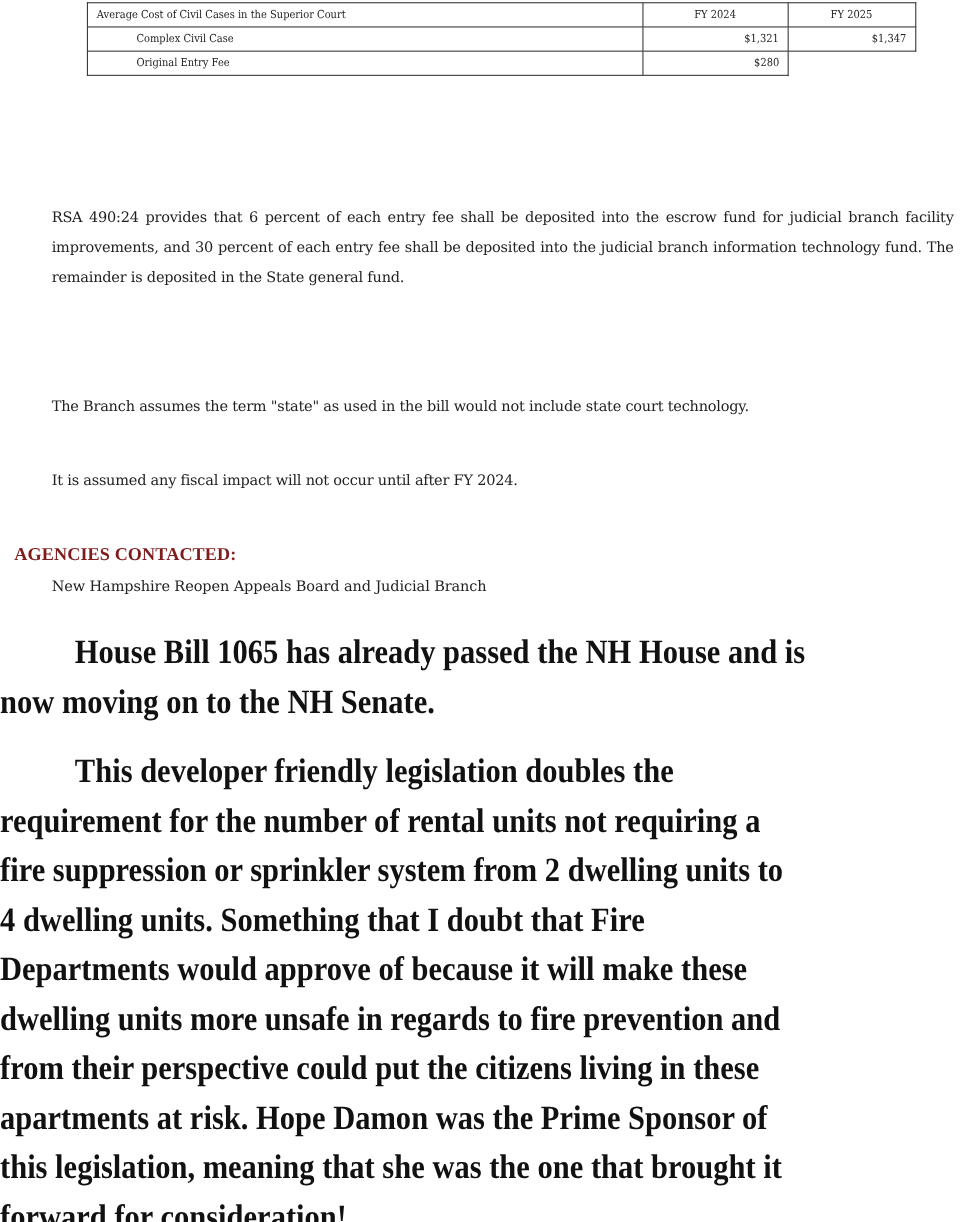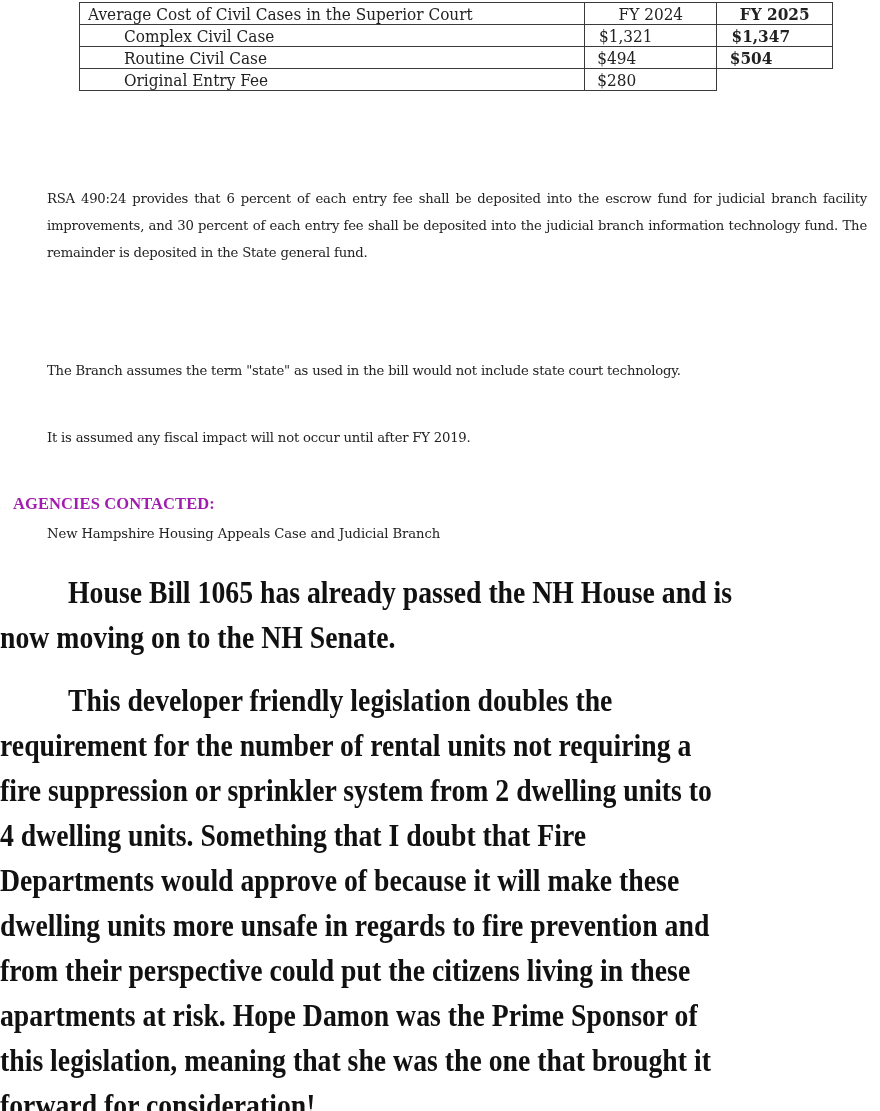--- a/index.html
+++ b/index.html
@@ -15,36 +15,36 @@
       color: #1a1a1a;
       font-family: "DejaVu Serif", serif;
     }
     
     .fee-table {
       position: absolute;
       left: 79px;
       top: 2px;
       border-collapse: collapse;
       font-family: "DejaVu Serif", serif;
-      font-size: 17px;
+      font-size: 10px;
       color: #222;
     }
     .fee-table td {
       border: 1.5px solid #3a3a3a;
       height: 21px;
       padding: 0 8px;
       line-height: 20px;
       white-space: nowrap;
       transform-origin: left;
     }
     .fee-table td.label { width: 452px; padding-left: 8px; }
     .fee-table td.sub { padding-left: 44px; }
-    .fee-table td.num { width: 115px; text-align: left; padding-right: 8px; }
+    .fee-table td.num { width: 115px; text-align: right; padding-right: 8px; }
     .fee-table td.hdr { text-align: center; }
-    .fee-table td.col3 { width: 99px; font-weight: bold; }
+    .fee-table td.col3 { width: 99px; }
     .fee-table td.noborder { border: none; }
     .fee-table td.no-right { border-right: none; }
     .fee-table td.no-left { border-left: none; }
     .fee-table tr.last td { height: 30px; vertical-align: top; }
     .cond { display: inline-block; transform: scaleX(0.9); transform-origin: left center; }
     .cond-r { display: inline-block; transform: scaleX(0.9); transform-origin: right center; }
     .cond-c { display: inline-block; transform: scaleX(0.9); transform-origin: center center; }
 
     
     .small-p {
@@ -67,21 +67,21 @@
     .fiscal-para { top: 428px; line-height: 20px; white-space: nowrap; }
 
     .agencies-heading {
       position: absolute;
       left: 13px;
       top: 494px;
       margin: 0;
       font-family: "Liberation Serif", serif;
       font-weight: bold;
       font-size: 16.5px;
-      color: #a21caf;
+      color: #7f1d1d;
       letter-spacing: 0.1px;
     }
     .agencies-list {
       position: absolute;
       left: 47px;
       top: 526px;
       margin: 0;
       font-family: "DejaVu Serif", serif;
       font-size: 13.2px;
       color: #222;
@@ -117,38 +117,33 @@
     <td class="label"><span class="cond">Average Cost of Civil Cases in the Superior Court</span></td>
     <td class="num hdr"><span class="cond-c">FY 2024</span></td>
     <td class="num hdr col3"><span class="cond-c">FY 2025</span></td>
   </tr>
   <tr>
     <td class="label sub"><span class="cond">Complex Civil Case</span></td>
     <td class="num"><span class="cond-r">$1,321</span></td>
     <td class="num col3"><span class="cond-r">$1,347</span></td>
   </tr>
   <tr>
-    <td class="label sub"><span class="cond">Routine Civil Case</span></td>
-    <td class="num"><span class="cond-r">$494</span></td>
-    <td class="num col3"><span class="cond-r">$504</span></td>
-  </tr>
-  <tr>
     <td class="label sub"><span class="cond">Original Entry Fee</span></td>
     <td class="num"><span class="cond-r">$280</span></td>
     <td class="noborder col3"></td>
   </tr>
 </tbody>
   </table>
 
 <p class="small-p rsa-para">RSA 490:24 provides that 6 percent of each entry fee shall be deposited into the escrow fund for judicial branch facility improvements, and 30 percent of each entry fee shall be deposited into the judicial branch information technology fund.  The remainder is deposited in the State general fund.</p>
 <p class="small-p branch-para">The Branch assumes the term "state" as used in the bill would not include state court technology.</p>
-<p class="small-p fiscal-para">It is assumed any fiscal impact will not occur until after FY 2019.</p>
+<p class="small-p fiscal-para">It is assumed any fiscal impact will not occur until after FY 2024.</p>
 
 <h3 class="agencies-heading">AGENCIES CONTACTED:</h3>
-<p class="agencies-list">New Hampshire Housing Appeals Case and Judicial Branch</p>
+<p class="agencies-list">New Hampshire Reopen Appeals Board and Judicial Branch</p>
 
 <div class="big-p para-1">
   <span class="line indent">House Bill 1065 has already passed the NH House and is</span>
   <span class="line">now moving on to the NH Senate.</span>
 </div>
 
 <div class="big-p para-2">
   <span class="line indent">This developer friendly legislation doubles the</span>
   <span class="line">requirement for the number of rental units not requiring a</span>
   <span class="line">fire suppression or sprinkler system from 2 dwelling units to</span>

